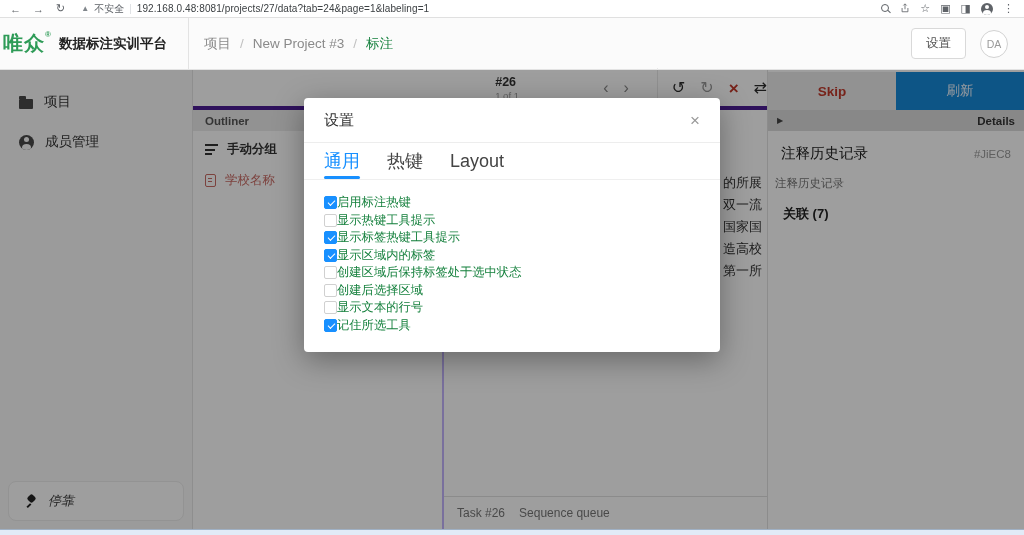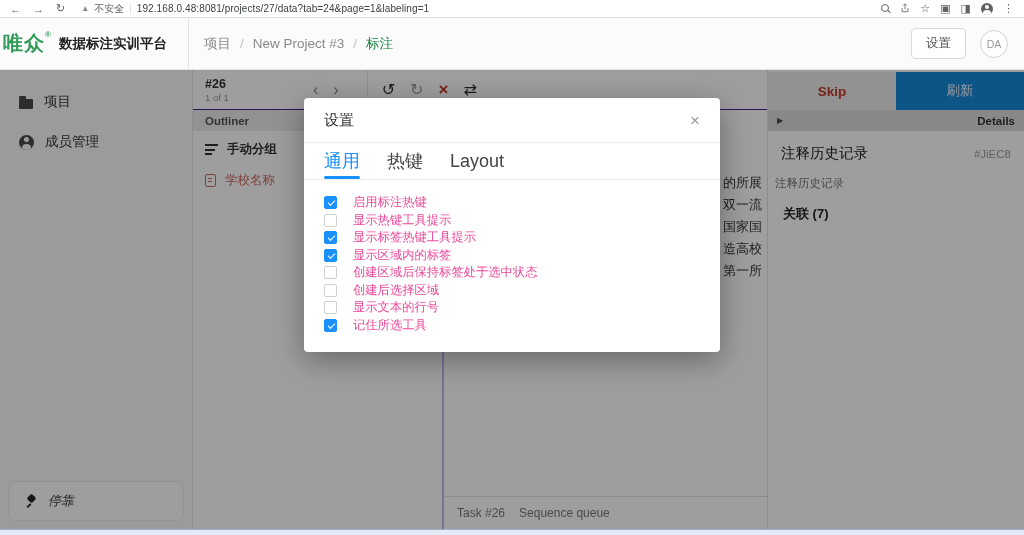--- a/index.html
+++ b/index.html
@@ -47,21 +47,21 @@
   .folder-icon::before{content:"";position:absolute;top:-3px;left:0;width:7px;height:3px;background:#4a4a4a;border-radius:1px 1px 0 0;}
   .member-icon{width:15px;height:15px;background:#4a4a4a;border-radius:50%;position:relative;overflow:hidden;flex:none;}
   .member-icon::before{content:"";position:absolute;top:2.5px;left:5px;width:5px;height:5px;background:#fafafa;border-radius:50%;}
   .member-icon::after{content:"";position:absolute;top:9px;left:3px;width:9px;height:7px;background:#fafafa;border-radius:50% 50% 0 0;}
   .dock-btn{margin:8px;margin-top:auto;padding:10px 15px;background:#fff;border:1px solid #ededed;border-radius:8px;display:flex;gap:11px;align-items:center;font-size:13px;color:#333;cursor:pointer;font-style:italic;}
   .pin-icon{width:13px;height:14px;position:relative;flex:none;}
   .pin-icon::before{content:"";position:absolute;left:4px;top:1px;width:7px;height:7px;background:#222;border-radius:2px;transform:rotate(45deg);}
   .pin-icon::after{content:"";position:absolute;left:3.5px;top:9px;width:1.6px;height:5px;background:#222;transform:rotate(45deg);}
 
   .mid-col{flex:1;display:flex;flex-direction:column;min-width:0;border-right:1px solid #e3e3e3;}
-  .toolbar{height:40px;display:flex;align-items:center;border-bottom:1px solid #4c1d95;background:#fff;flex:none;}
+  .toolbar{height:40px;display:flex;align-items:center;border-bottom:4px solid #4c1d95;background:#fff;flex:none;justify-content:flex-end;}
   .task-info{padding-left:12px;width:120px;}
   .task-id{font-size:12.5px;font-weight:bold;color:#333;}
   .task-count{font-size:9.5px;color:#9a9a9a;margin-top:1px;}
   .nav-arrows{display:flex;gap:15px;color:#8a8a8a;font-size:16px;}
   .nav-arrows span{cursor:pointer;line-height:1;}
   .tb-divider{height:40px;border-left:1px solid #e8e8e8;margin-left:28px;}
   .tool-icons{display:flex;gap:15px;align-items:center;padding-left:14px;font-size:16px;color:#2b2b2b;}
   .tool-icons span{cursor:pointer;line-height:1;}
   .icon-redo{color:#9a9a9a;}
   .icon-x{color:#c0392b;font-weight:bold;font-size:17px;}
@@ -99,21 +99,21 @@
   
   .modal{position:absolute;left:304px;top:98px;width:416px;height:254px;background:#fff;border-radius:4px;box-shadow:0 8px 30px rgba(0,0,0,0.35);z-index:100;}
   .modal-header{display:flex;align-items:center;padding:13px 20px 12px;border-bottom:1px solid #ededed;}
   .modal-title{font-size:15px;color:#333;}
   .modal-close{margin-left:auto;color:#999;font-size:17px;line-height:1;cursor:pointer;}
   .modal-tabs{display:flex;gap:27px;padding:0 20px;border-bottom:1px solid #efefef;height:37px;align-items:stretch;}
   .tab{font-size:18px;color:#444;position:relative;display:flex;align-items:center;cursor:pointer;}
   .tab.active{color:#1890ff;}
   .tab.active::after{content:"";position:absolute;left:0;right:0;bottom:0;height:3px;background:#1890ff;border-radius:2px;}
   .modal-body{padding:14px 20px 0;}
-  .cb-row{display:flex;align-items:center;gap:16px;height:17.5px;font-size:12.3px;color:#ec4899;cursor:pointer;}
+  .cb-row{display:flex;align-items:center;gap:0;height:17.5px;font-size:12.3px;color:#15803d;cursor:pointer;}
   .cb{width:13px;height:13px;border:1px solid #d0d0d0;border-radius:2px;position:relative;background:#fff;flex:none;}
   .cb.checked{background:#1890ff;border-color:#1890ff;}
   .cb.checked::after{content:"";position:absolute;left:2.5px;top:3px;width:6px;height:3px;border-left:1.8px solid #fff;border-bottom:1.8px solid #fff;transform:rotate(-45deg);}
 
   .footer-strip{height:6px;background:#e2ebf7;border-top:1px solid #9fb0c4;}
 </style>
 </head>
 <body>
 
 <div class="chrome-bar">

